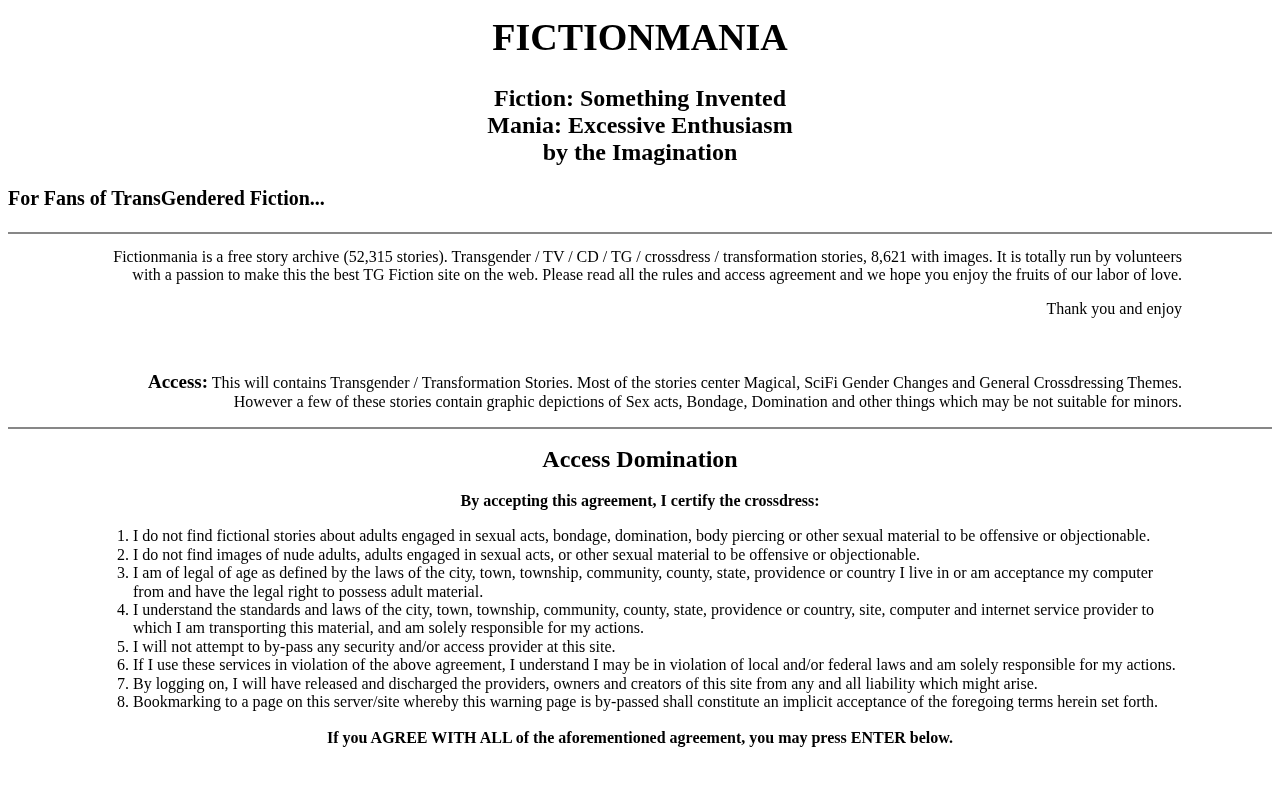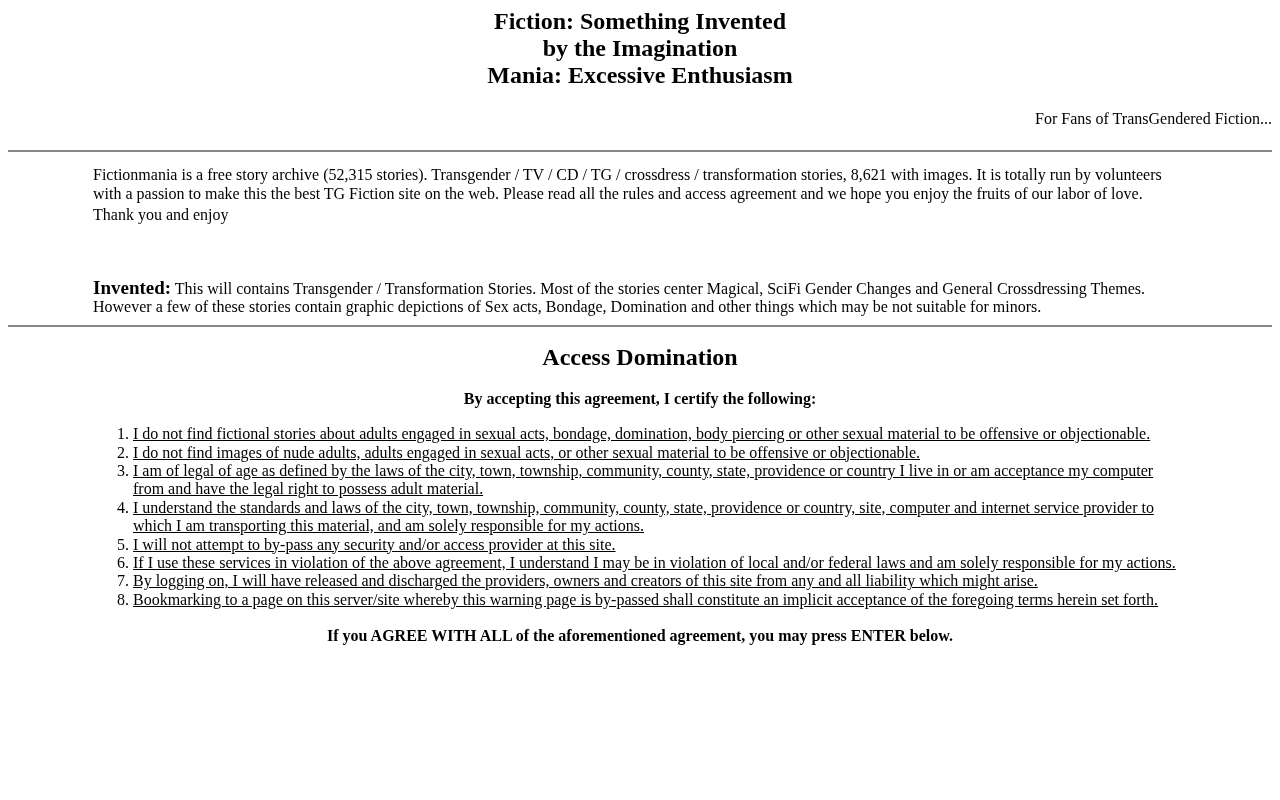--- a/index.html
+++ b/index.html
@@ -23,41 +23,42 @@
     font-size: 38px;
     font-weight: bold;
     margin: 8px 0 0 0;
     line-height: 1.15;
   }
   .subtitle {
     text-align: center;
     font-weight: bold;
     font-size: 24px;
     line-height: 27px;
+    margin-top: 25px;
   }
   .tagline {
-    text-align: right;
-    font-weight: normal;
-    font-size: 16px;
+    text-align: left;
+    font-weight: bold;
+    font-size: 20px;
     margin-top: 21px;
   }
 
   hr.divider {
     border: none;
     height: 2px;
     background: #878787;
     margin: 0;
   }
   hr.top-divider { margin-top: 22px; }
   hr.mid-divider { margin-top: 8px; }
 
   .content {
     margin: 0 90px 0 85px;
   }
-  .content p { margin: 3px 0; }
+  .content p { margin: 16px 0; text-align: right; }
   .content p.intro-paragraph { margin-top: 14px; }
   .signature { font-weight: bold; }
 
   .warning-paragraph { margin-top: 52px !important; }
   .warning-label {
     font-size: 19px;
     font-weight: bold;
   }
 
   .agreement-heading {
@@ -68,66 +69,66 @@
     line-height: 27px;
   }
   .agreement-subhead {
     text-align: center;
     font-weight: bold;
     margin-top: 19px;
   }
   ol.agreement-list {
     margin: 17px 0 0 0;
     padding-left: 40px;
-    text-decoration: underline;
   }
   ol.agreement-list li { margin: 0; }
   .agreement-footer {
     text-align: center;
     font-weight: bold;
     margin-top: 18px;
     padding-bottom: 24px;
   }
 </style>
 </head>
 <body>
 
 <div class="page">
 
   <header>
+    <h1 class="site-title">FICTIONMANIA</h1>
 
     <div class="subtitle">
       <div>Fiction: Something Invented</div>
+      <div>Mania: Excessive Enthusiasm</div>
       <div>by the Imagination</div>
-      <div>Mania: Excessive Enthusiasm</div>
     </div>
 
     <div class="tagline">For Fans of TransGendered Fiction...</div>
   </header>
 
   <hr class="divider top-divider">
 
   <section class="content">
     <p class="intro-paragraph">Fictionmania is a free story archive (52,315 stories). Transgender / TV / CD / TG / crossdress / transformation stories, 8,621 with images. It is totally run by volunteers with a passion to make this the best TG Fiction site on the web. Please read all the rules and access agreement and we hope you enjoy the fruits of our labor of love.</p>
 
     <p>Thank you and enjoy</p>
 
 
     <p class="warning-paragraph">
-      <span class="warning-label">Invented:</span>
+      <span class="warning-label">Access:</span>
       <span>This will contains Transgender / Transformation Stories. Most of the stories center Magical, SciFi Gender Changes and General Crossdressing Themes. However a few of these stories contain graphic depictions of Sex acts, Bondage, Domination and other things which may be not suitable for minors.</span>
     </p>
   </section>
 
   <hr class="divider mid-divider">
 
   <section>
     <h2 class="agreement-heading">Access Domination</h2>
 
-    <div class="agreement-subhead">By accepting this agreement, I certify the following:</div>
+    <div class="agreement-subhead">By accepting this agreement, I certify the crossdress:</div>
 
     <div class="content">
       <ol class="agreement-list">
           <li>I do not find fictional stories about adults engaged in sexual acts, bondage, domination, body piercing or other sexual material to be offensive or objectionable.</li>
           <li>I do not find images of nude adults, adults engaged in sexual acts, or other sexual material to be offensive or objectionable.</li>
           <li>I am of legal of age as defined by the laws of the city, town, township, community, county, state, providence or country I live in or am acceptance my computer from and have the legal right to possess adult material.</li>
           <li>I understand the standards and laws of the city, town, township, community, county, state, providence or country, site, computer and internet service provider to which I am transporting this material, and am solely responsible for my actions.</li>
           <li>I will not attempt to by-pass any security and/or access provider at this site.</li>
           <li>If I use these services in violation of the above agreement, I understand I may be in violation of local and/or federal laws and am solely responsible for my actions.</li>
           <li>By logging on, I will have released and discharged the providers, owners and creators of this site from any and all liability which might arise.</li>

